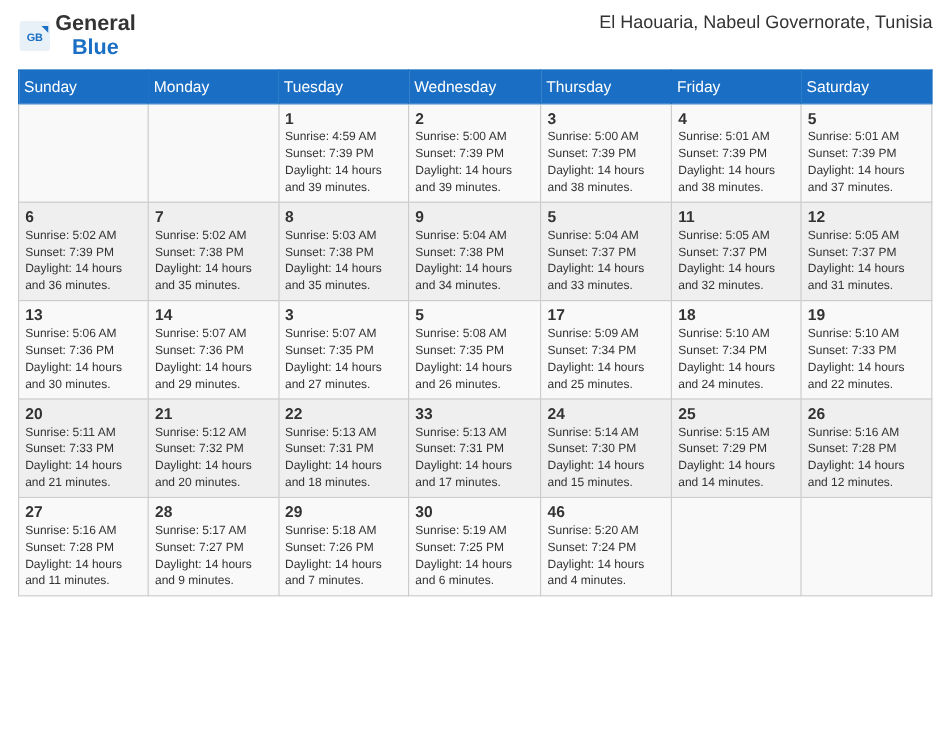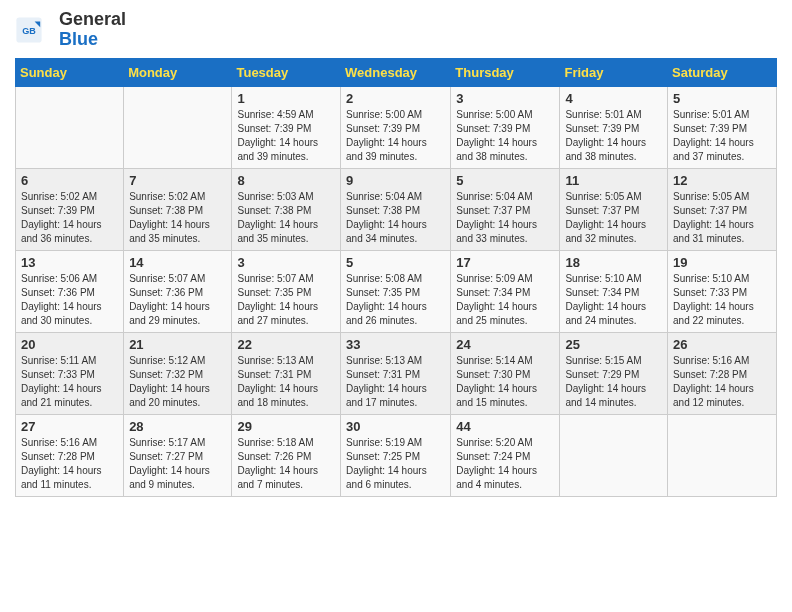--- a/index.html
+++ b/index.html
@@ -12,21 +12,22 @@
     }
     .header {
       display: flex;
       justify-content: space-between;
       align-items: flex-start;
       margin-bottom: 8px;
     }
     .logo {
       display: flex;
       align-items: center;
-      gap: 16px;
+      gap: 3px;
+      text-align: center;
     }
     .logo-text {
       font-size: 18px;
       font-weight: bold;
       color: #333;
       line-height: 1.1;
     }
     .logo-text span {
       color: #1a6fc4;
     }
@@ -46,25 +47,25 @@
       font-size: 15px;
       color: #333;
     }
     table {
       width: 100%;
       border-collapse: collapse;
       font-size: 11px;
     }
     thead tr th {
       background-color: #1a6fc4;
-      color: #fde047;
+      color: #ffffff;
       padding: 6px 4px;
       text-align: left;
       font-size: 13px;
-      font-weight: bold;
+      font-weight: normal;
       border: 1px solid #1a6fc4;
     }
     tbody tr td {
       border: 1px solid #ccc;
       vertical-align: top;
       padding: 4px 5px;
       width: 113px;
       min-height: 70px;
       height: 70px;
     }
@@ -95,20 +96,21 @@
     <svg class="logo-icon" viewBox="0 0 40 40">
       <rect x="2" y="2" width="36" height="36" rx="4" fill="#e8f0f8"></rect>
       <text x="20" y="26" text-anchor="middle" font-size="13" font-weight="bold" fill="#1a6fc4">GB</text>
       <polygon points="28,8 36,8 36,16" fill="#1a6fc4"></polygon>
     </svg>
     <div>
       <div class="logo-text">General<br><span>Blue</span></div>
     </div>
   </div>
   <div class="title-block">
+    <div class="location">El Haouaria, Nabeul Governorate, Tunisia</div>
   </div>
 </div>
 
 <table>
   <thead>
     <tr>
     <th>Sunday</th>
         <th>Monday</th>
         <th>Tuesday</th>
         <th>Wednesday</th>
@@ -243,20 +245,20 @@
         </td>
         <td>
           <span class="day-num">29</span>
           <div class="day-info">Sunrise: 5:18 AM<br>Sunset: 7:26 PM<br>Daylight: 14 hours and 7 minutes.</div>
         </td>
         <td>
           <span class="day-num">30</span>
           <div class="day-info">Sunrise: 5:19 AM<br>Sunset: 7:25 PM<br>Daylight: 14 hours and 6 minutes.</div>
         </td>
         <td>
-          <span class="day-num">44</span>
+          <span class="day-num">46</span>
           <div class="day-info">Sunrise: 5:20 AM<br>Sunset: 7:24 PM<br>Daylight: 14 hours and 4 minutes.</div>
         </td>
         <td></td>
         <td></td>
       </tr>
     </tbody>
 </table>
 
 </body></html>

